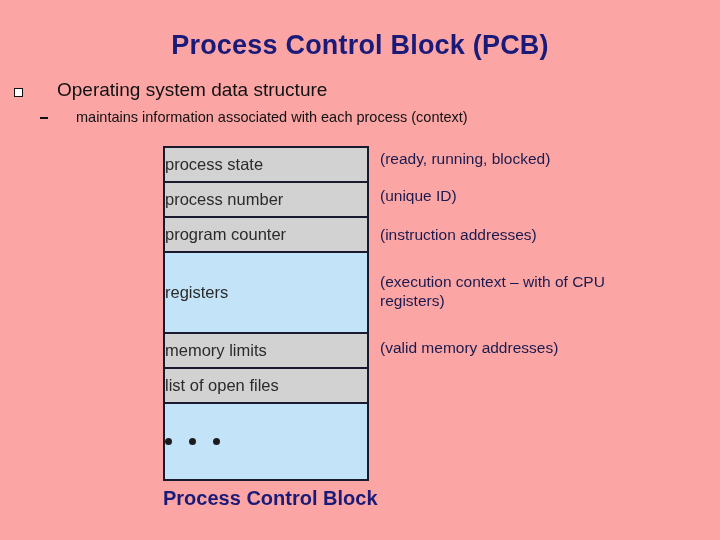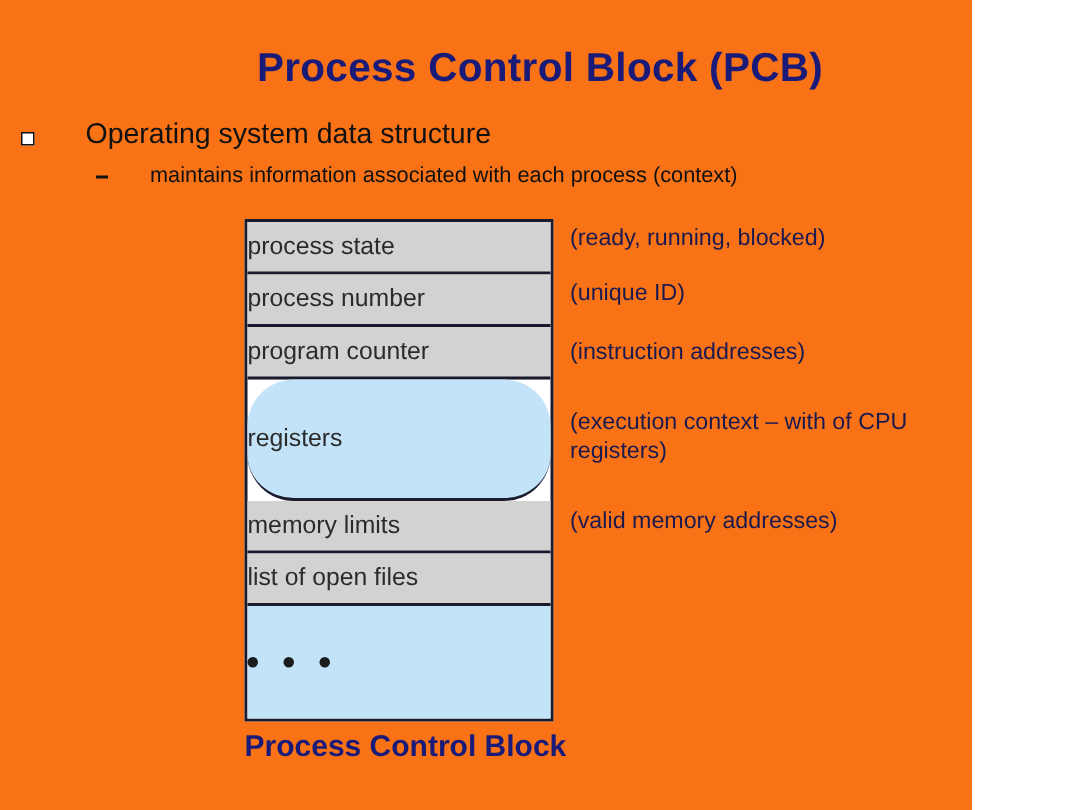--- a/index.html
+++ b/index.html
@@ -2,23 +2,23 @@
 <html><head>
 <meta charset="utf-8">
 <style>
   html, body {
     margin: 0;
     padding: 0;
     background: #ffffff;
   }
   #slide {
     position: relative;
-    width: 648px;
+    width: 720px;
     height: 540px;
-    background: #f97316;
+    background: #fca5a5;
     overflow: hidden;
     font-family: "Liberation Sans", sans-serif;
   }
 
   
   .slide-title {
     position: absolute;
     left: 0;
     top: 30px;
     width: 720px;
@@ -56,21 +56,21 @@
     font-size: 19px;
     font-weight: 400;
     color: #111111;
     line-height: 22px;
     white-space: nowrap;
     text-align: right;
   }
 
   .bullet-l2 {
     position: absolute;
-    left: 64px;
+    left: 40px;
     top: 108px;
     width: 650px;
     display: flex;
     align-items: flex-start;
   }
   .bullet-dash {
     display: inline-block;
     width: 8px;
     height: 2px;
     background: #111111;
@@ -107,21 +107,21 @@
     color: #2b2b2b;
     border-bottom: 2px solid #1a1a2e;
     position: relative;
   }
   .pcb-row:last-child {
     border-bottom: none;
   }
   .pcb-row.gray  { background: #d2d2d2; }
   .pcb-row.blue  { background: #c3e4f8; }
   .pcb-row.h-sm  { height: 35px; }
-  .pcb-row.h-lg  { height: 81px; border-radius: 31px; }
+  .pcb-row.h-lg  { height: 81px; }
   .pcb-row.h-xl  { height: 75px; }
 
   
   .dots {
     display: flex;
     gap: 17px;
     align-items: center;
   }
   .dot {
     width: 7px;

